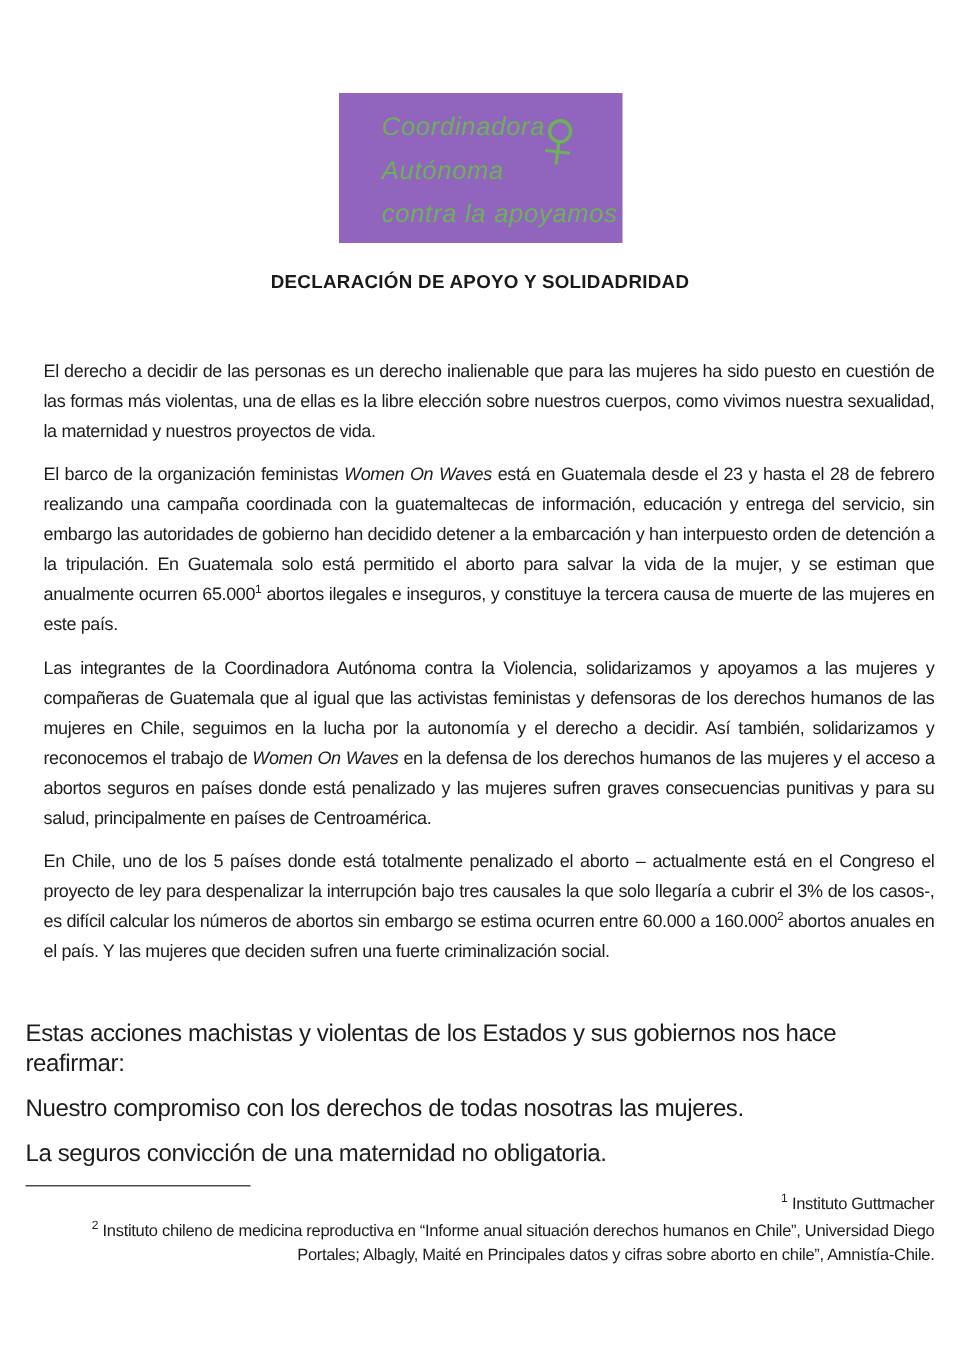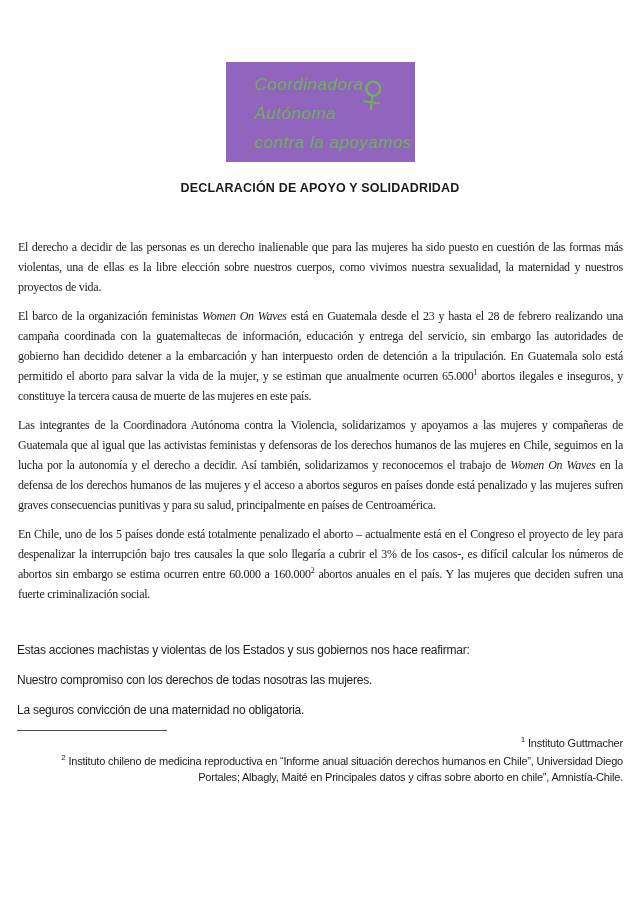--- a/index.html
+++ b/index.html
@@ -44,38 +44,37 @@
     margin: 19px 0 16px 0;
     text-align: center;
     font-size: 12.5px;
     font-weight: bold;
     letter-spacing: 0.2px;
     color: #1a1a1a;
   }
   
   .content { padding: 0 17px; }
   .par {
-    margin: 0 0 9px 1px;
+    margin: 0 0 9px 12px;
     text-align: justify;
     font-size: 12px;
     line-height: 20px;
     letter-spacing: -0.25px;
-    font-family: Liberation Serif, serif;
   }
   .par.first { margin-top: 42px; }
   .par sup, .fn-marker {
     font-size: 8px;
     vertical-align: super;
     line-height: 0;
   }
   
   .statements { margin-top: 36px; }
   .statement {
     margin: 0 0 10px 0;
-    font-size: 12px;
+    font-size: 16px;
     line-height: 20px;
     letter-spacing: -0.25px;
     text-align: left;
   }
   
   .footnote-rule {
     width: 150px;
     border: 0;
     border-top: 1px solid #4a4a4a;
     margin: 0 0 4px 0;

